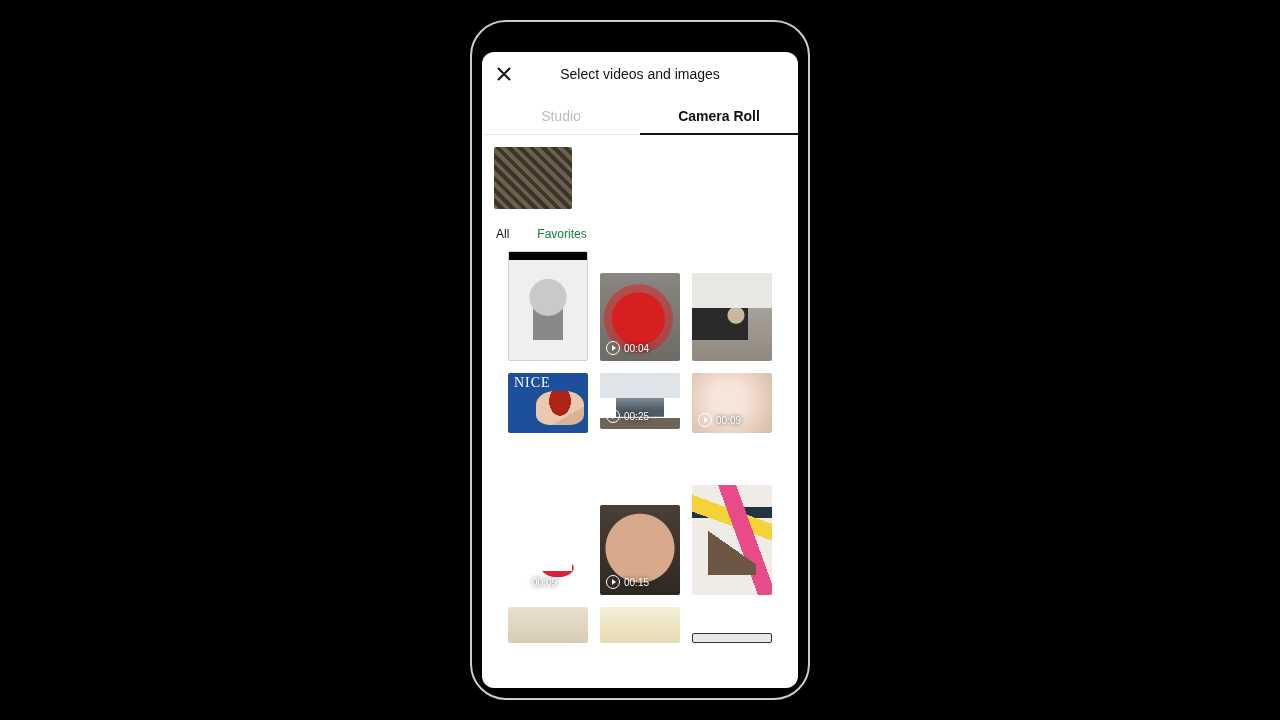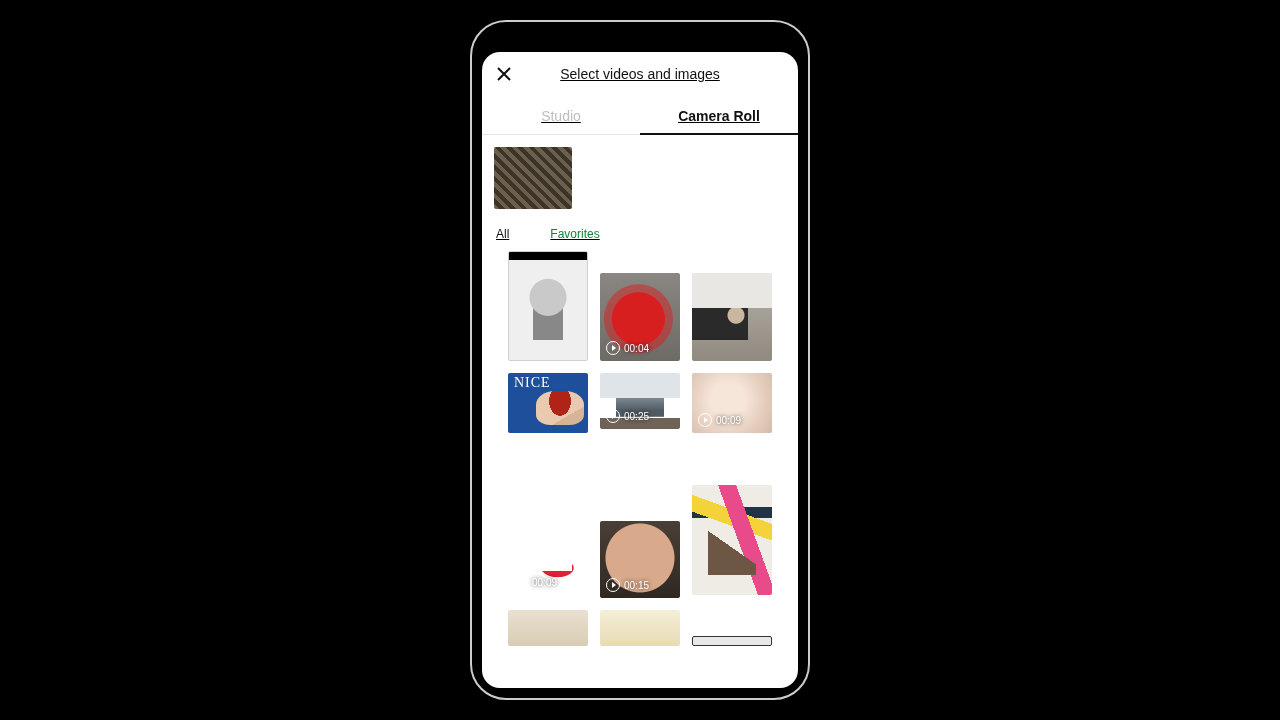--- a/index.html
+++ b/index.html
@@ -13,25 +13,24 @@
     height: 680px;
     border: 2px solid #ccc;
     border-radius: 36px;
     background: #000;
     overflow: hidden;
   }
   .screen {
     position: absolute;
     left: 10px; right: 10px; top: 30px; bottom: 10px;
     background: #fff;
-    border-radius: 18px;
+    border-radius: 12px;
     overflow: hidden;
     display: flex;
     flex-direction: column;
-    text-decoration: underline;
   }
 
   
   .header {
     position: relative;
     height: 44px;
     display: flex;
     align-items: center;
     justify-content: center;
     font-size: 14px;
@@ -79,21 +78,21 @@
     gap: 10px;
   }
   .recent-thumb {
     width: 78px; height: 62px;
     border-radius: 2px;
   }
 
   
   .filters {
     display: flex;
-    gap: 41px;
+    gap: 28px;
     padding: 6px 14px 10px;
     font-size: 12px;
   }
   .filter { color: #15803d; cursor: pointer; }
   .filter.active { color: #111; }
 
   
   .grid {
     flex: 1;
     overflow-y: hidden;
@@ -214,26 +213,26 @@
     background-position:54% 80%,0 0,0 0,0 0;
     background-repeat:no-repeat;
   }
   .art7::before{
     content:"POUR HOUS";
     position:absolute; top:2px; left:0; right:0;
     color:#fff; font-weight:700; font-size:11px; text-align:center;
     letter-spacing:.5px;
   }
   .art8 { 
-    height:77px;
+    height:90px;
     background:
       radial-gradient(circle at 50% 48%,#d8a98a 0 34px,transparent 35px),
       radial-gradient(ellipse 20px 10px at 50% 70%,#fff 0 40%,transparent 50%),
       linear-gradient(#4a3f37,#2f2822);
-    margin-top:76px;
+    margin-top:60px;
   }
   .art9 { 
     height:110px;
     background:#efece5;
     margin-top:40px;
     background-image:
       linear-gradient(35deg,#6e5644 40%,transparent 40%),
       linear-gradient(70deg,transparent 55%,#e94b8a 55% 70%,transparent 70%),
       linear-gradient(20deg,transparent 60%,#f4d23a 60% 72%,transparent 72%),
       linear-gradient(0deg,transparent 70%,#234 70% 80%,transparent 80%);

